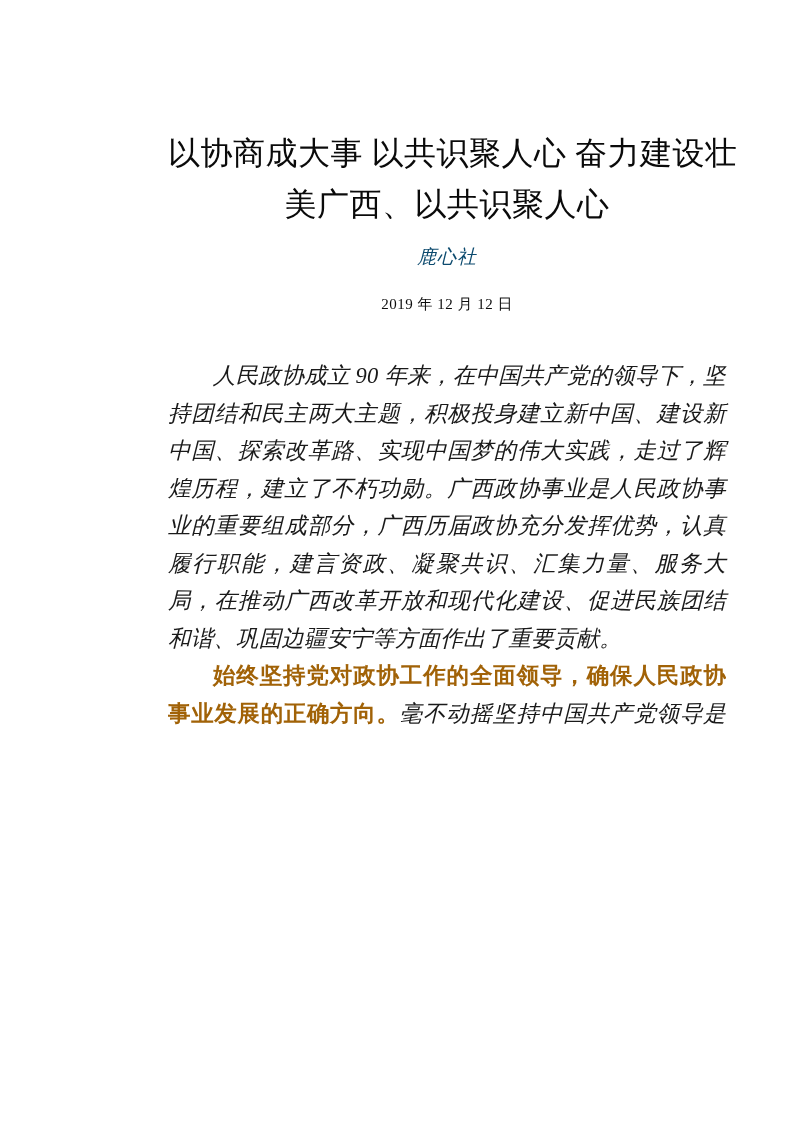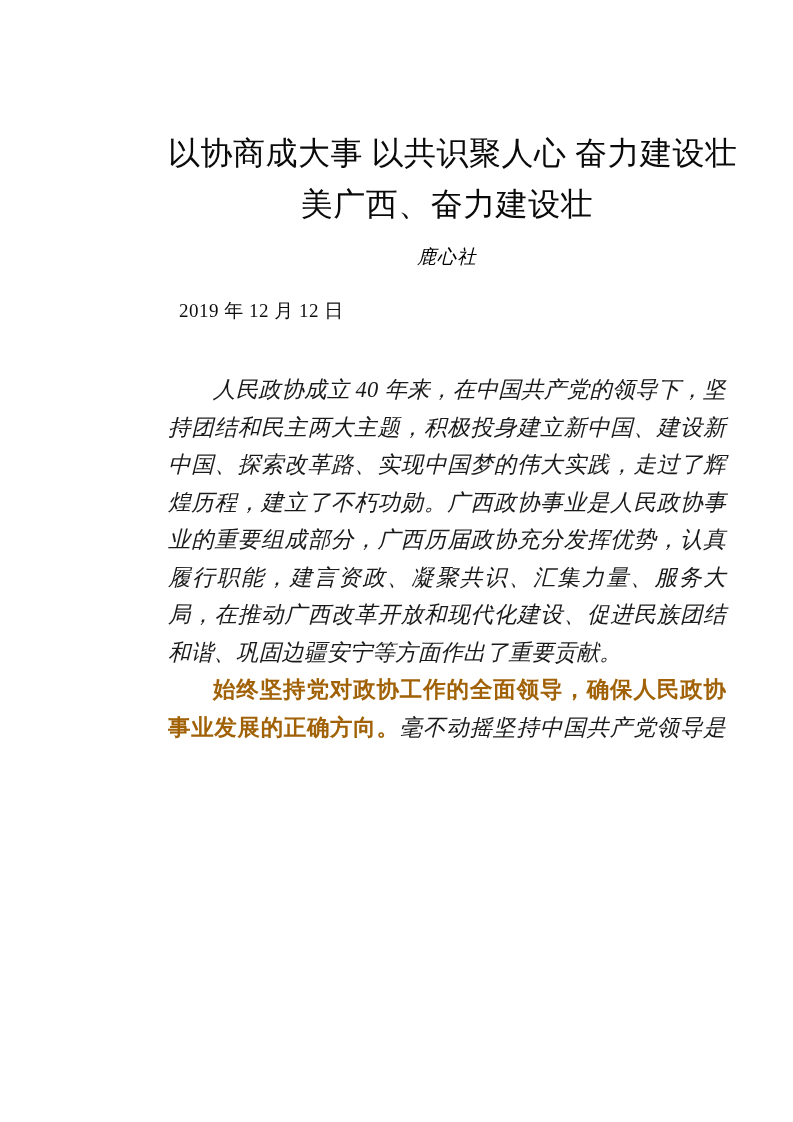--- a/index.html
+++ b/index.html
@@ -48,30 +48,31 @@
 
   
   .doc-author {
     margin: 0;
     padding-top: 13px;
     font-size: 19px;
     line-height: 28px;
     text-align: center;
     font-style: italic;
     font-family: "Liberation Serif", "DejaVu Serif", serif;
-    color: #000000;
+    color: #0c4a6e;
     letter-spacing: 1px;
   }
 
   
   .doc-date {
-    margin: 11px;
+    margin: 4px;
     padding-top: 14px;
-    font-size: 19px;
+    font-size: 15px;
     line-height: 30px;
+    text-align: center;
     font-family: "Liberation Serif", "DejaVu Serif", serif;
     color: #0d0d0d;
     letter-spacing: 0.5px;
   }
 
   
   .body-block {
     padding-top: 34px;
   }
 
@@ -106,29 +107,29 @@
   }
 </style>
 </head>
 <body>
 
 <div class="page">
   <div class="content">
 
     <h1 class="doc-title">
       <span class="title-line">以协商成大事 以共识聚人心 奋力建设壮</span>
-      <span class="title-line">美广西、奋力建设壮</span>
+      <span class="title-line">美广西、以共识聚人心</span>
     </h1>
 
     <div class="doc-author">鹿心社</div>
 
     <div class="doc-date">2019 年 12 月 12 日</div>
 
     <div class="body-block">
 
-      <p class="para">人民政协成立 40 年来，在中国共产党的领导下，坚持团结和民主两大主题，积极投身建立新中国、建设新中国、探索改革路、实现中国梦的伟大实践，走过了辉煌历程，建立了不朽功勋。广西政协事业是人民政协事业的重要组成部分，广西历届政协充分发挥优势，认真履行职能，建言资政、凝聚共识、汇集力量、服务大局，在推动广西改革开放和现代化建设、促进民族团结和谐、巩固边疆安宁等方面作出了重要贡献。</p>
+      <p class="para">人民政协成立 90 年来，在中国共产党的领导下，坚持团结和民主两大主题，积极投身建立新中国、建设新中国、探索改革路、实现中国梦的伟大实践，走过了辉煌历程，建立了不朽功勋。广西政协事业是人民政协事业的重要组成部分，广西历届政协充分发挥优势，认真履行职能，建言资政、凝聚共识、汇集力量、服务大局，在推动广西改革开放和现代化建设、促进民族团结和谐、巩固边疆安宁等方面作出了重要贡献。</p>
 
 
       <p class="para clipped"><span class="lead-bold">始终坚持党对政协工作的全面领导，确保人民政协事业发展的正确方向。</span><span>毫不动摇坚持中国共产党领导是人民政协</span></p>
 
     </div>
   </div>
 </div>
 
 </body></html>

